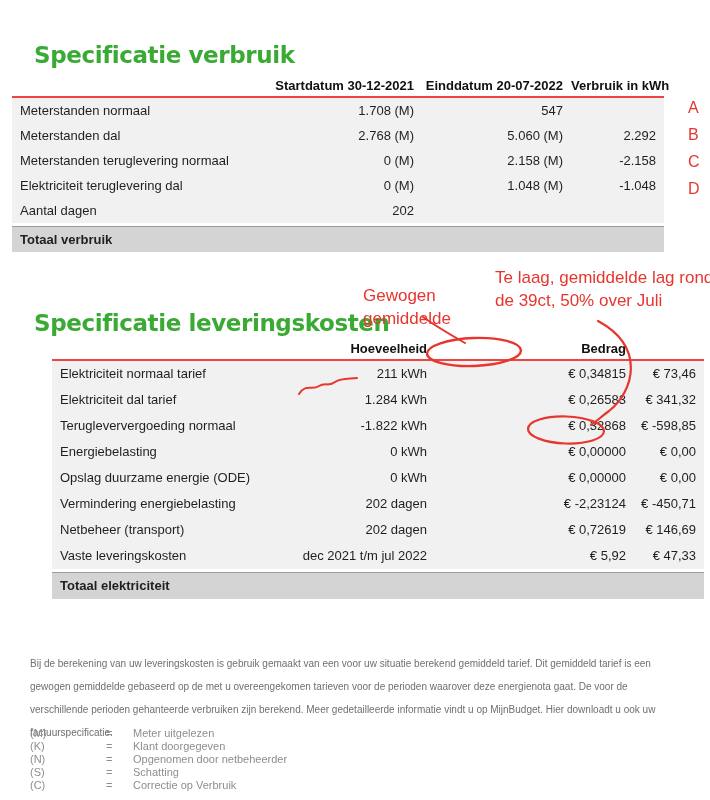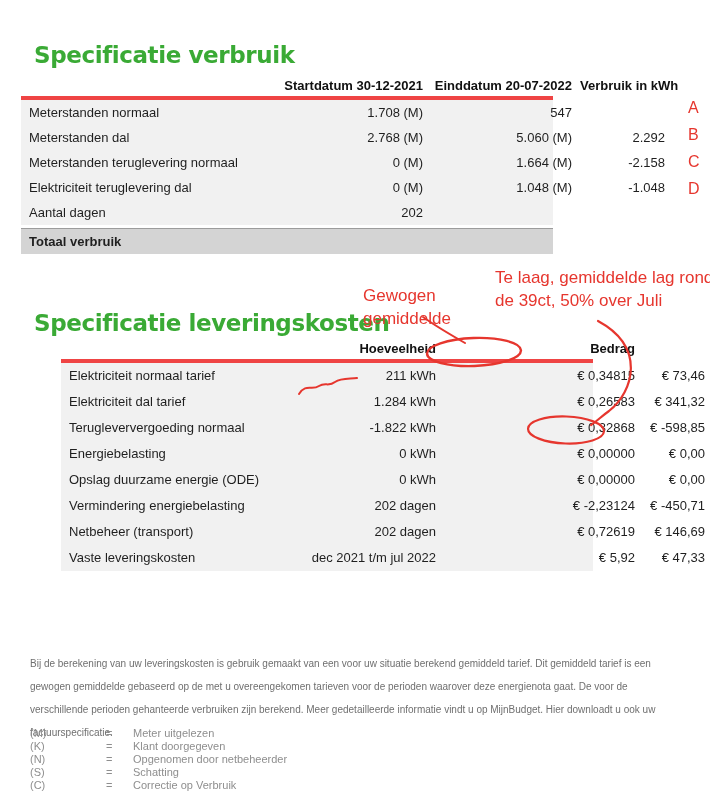--- a/index.html
+++ b/index.html
@@ -3,27 +3,27 @@
 <meta charset="utf-8">
 <style>
   html,body{margin:0;padding:0;background:#fff;}
   .page{position:relative;width:710px;height:800px;background:#ffffff;overflow:hidden;
         font-family:"Liberation Sans","DejaVu Sans",sans-serif;color:#1f1f1f;}
   .title{position:absolute;left:30px;margin:4px;font-family:"DejaVu Sans",sans-serif;
          font-weight:700;font-size:23px;letter-spacing:-0.4px;color:#3aaa35;}
   .t1{top:38px;}
   .t2{top:306px;}
 
-  .tbl{position:absolute;left:21px;width:532px;font-size:13px;}
+  .tbl{position:absolute;left:12px;width:652px;font-size:13px;}
   .tbl1{top:78px;}
   .tbl2{top:341px;padding-left:40px;}
   .grid1{display:grid;grid-template-columns:250px 160px 149px 93px;}
   .grid2{display:grid;grid-template-columns:220px 163px 199px 70px;}
   .thead{font-weight:700;height:18px;line-height:16px;color:#111;}
-  .tbody{border-top:4px solid #ef4444;}
+  .tbody{border-top:2px solid #ef4444;}
   .row{background:#f1f1f1;height:25px;line-height:25px;margin-top:0;}
   .tbl2 .row{height:26px;line-height:26px;}
   .tbody .row:first-child{margin-top:0;}
   .row.total{background:#d4d4d4;border-top:1px solid #9c9c9c;margin-top:3px;font-weight:700;gap:44px;}
   .c1{padding-left:8px;text-align:left;overflow:hidden;white-space:nowrap;}
   .c2,.c3,.c4{text-align:right;padding-right:8px;white-space:nowrap;}
 
   .ann{position:absolute;color:#e6362e;white-space:pre;pointer-events:none;}
   .ann.big{font-size:17px;line-height:23px;}
   .ann.mid{font-size:15px;}
@@ -58,21 +58,21 @@
       </div>
       <div class="row grid1">
         <div class="c1">Meterstanden dal</div>
         <div class="c2">2.768 (M)</div>
         <div class="c3">5.060 (M)</div>
         <div class="c4">2.292</div>
       </div>
       <div class="row grid1">
         <div class="c1">Meterstanden teruglevering normaal</div>
         <div class="c2">0 (M)</div>
-        <div class="c3">1.664 (M)</div>
+        <div class="c3">2.158 (M)</div>
         <div class="c4">-2.158</div>
       </div>
       <div class="row grid1">
         <div class="c1">Elektriciteit teruglevering dal</div>
         <div class="c2">0 (M)</div>
         <div class="c3">1.048 (M)</div>
         <div class="c4">-1.048</div>
       </div>
       <div class="row grid1">
         <div class="c1">Aantal dagen</div>
@@ -157,20 +157,26 @@
         <div class="c2">202 dagen</div>
         <div class="c3">€ 0,72619</div>
         <div class="c4">€ 146,69</div>
       </div>
       <div class="row grid2">
         <div class="c1">Vaste leveringskosten</div>
         <div class="c2">dec 2021 t/m jul 2022</div>
         <div class="c3">€ 5,92</div>
         <div class="c4">€ 47,33</div>
       </div>
+      <div class="row total grid2">
+        <div class="c1">Totaal elektriciteit</div>
+        <div class="c2"></div>
+        <div class="c3"></div>
+        <div class="c4">€ -451,69</div>
+      </div>
     </div>
   </div>
 
   <div class="footnote">Bij de berekening van uw leveringskosten is gebruik gemaakt van een voor uw situatie berekend gemiddeld tarief. Dit gemiddeld tarief is een gewogen gemiddelde gebaseerd op de met u overeengekomen tarieven voor de perioden waarover deze energienota gaat. De voor de verschillende perioden gehanteerde verbruiken zijn berekend. Meer gedetailleerde informatie vindt u op MijnBudget. Hier downloadt u ook uw factuurspecificatie.</div>
 
   <div class="legend">
     <div class="legend-row">
       <span>(M)</span>
       <span>=</span>
       <span>Meter uitgelezen</span>

